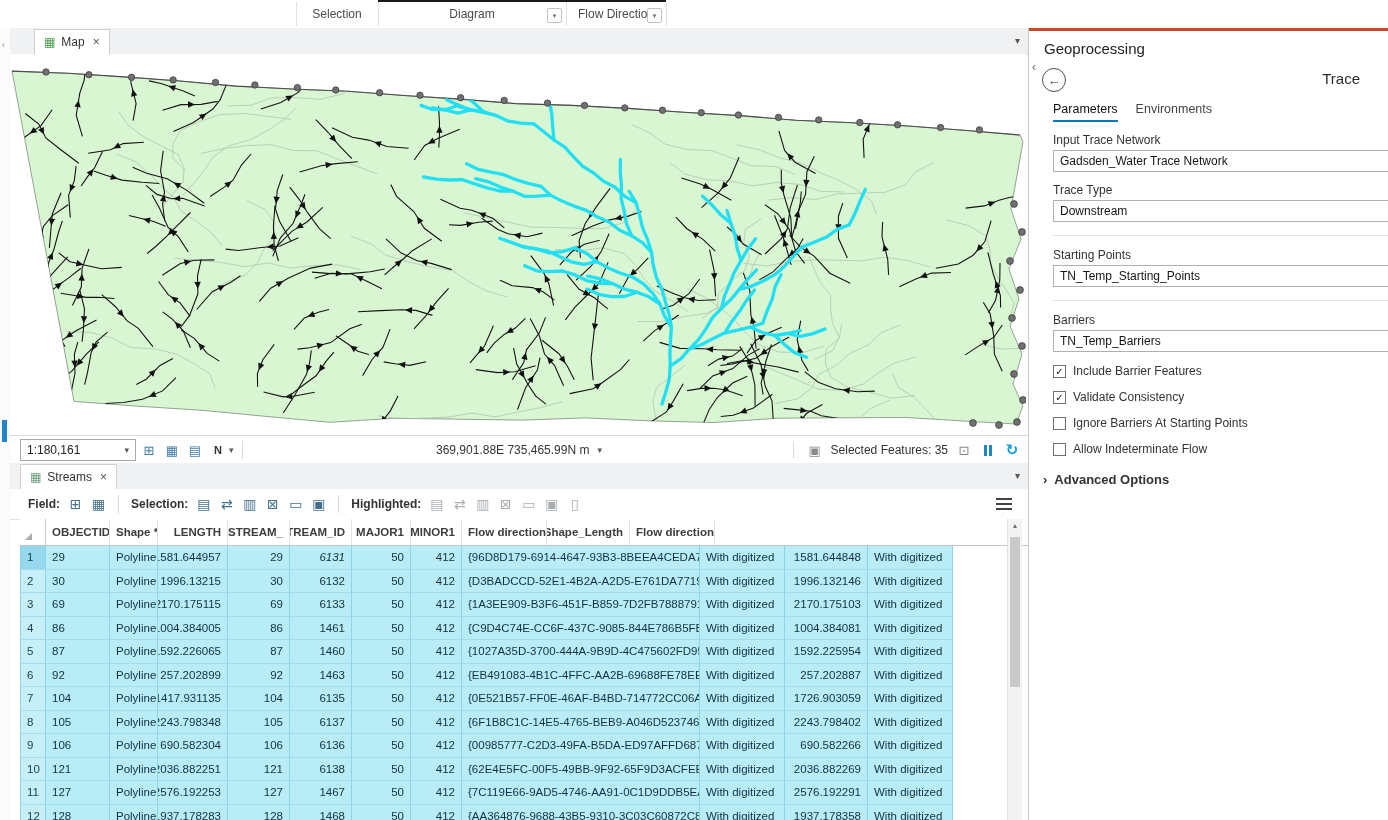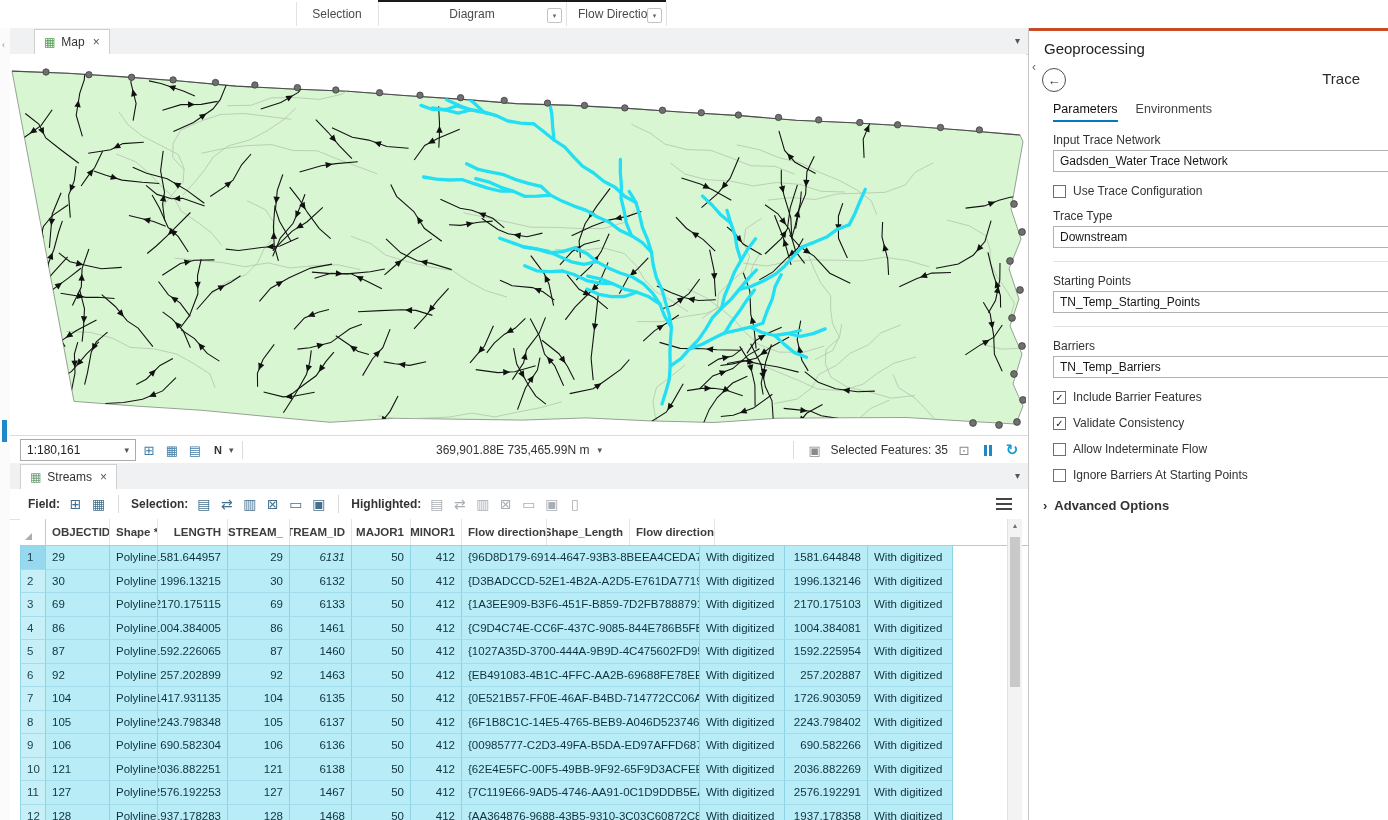--- a/index.html
+++ b/index.html
@@ -805,24 +805,20 @@
   </div>
   <div class="gp-tabs">
     <span class="gp-tab active">Parameters</span>
     <span class="gp-tab">Environments</span>
   </div>
 
   <div class="gp-form">
     <div class="gp-label">Input Trace Network</div>
     <div class="gp-input">Gadsden_Water Trace Network</div>
 
-    <div class="cb-row">
-      <span class="cb"></span>
-      <span>Use Trace Configuration</span>
-    </div>
 
     <div class="gp-label">Trace Type</div>
     <div class="gp-input">Downstream</div>
 
     <div class="gp-sect">
       <div class="gp-label">Starting Points</div>
       <div class="gp-input">TN_Temp_Starting_Points</div>
     </div>
 
     <div class="gp-sect">
@@ -833,25 +829,25 @@
     <div class="cb-row">
       <span class="cb checked">✓</span>
       <span>Include Barrier Features</span>
     </div>
     <div class="cb-row">
       <span class="cb checked">✓</span>
       <span>Validate Consistency</span>
     </div>
     <div class="cb-row">
       <span class="cb"></span>
-      <span>Allow Indeterminate Flow</span>
+      <span>Ignore Barriers At Starting Points</span>
     </div>
     <div class="cb-row">
       <span class="cb"></span>
-      <span>Ignore Barriers At Starting Points</span>
+      <span>Allow Indeterminate Flow</span>
     </div>
 
     <div class="gp-advanced">
       <span class="adv-chevron">›</span>
       <span>Advanced Options</span>
     </div>
   </div>
 </div>
 
 </body></html>

